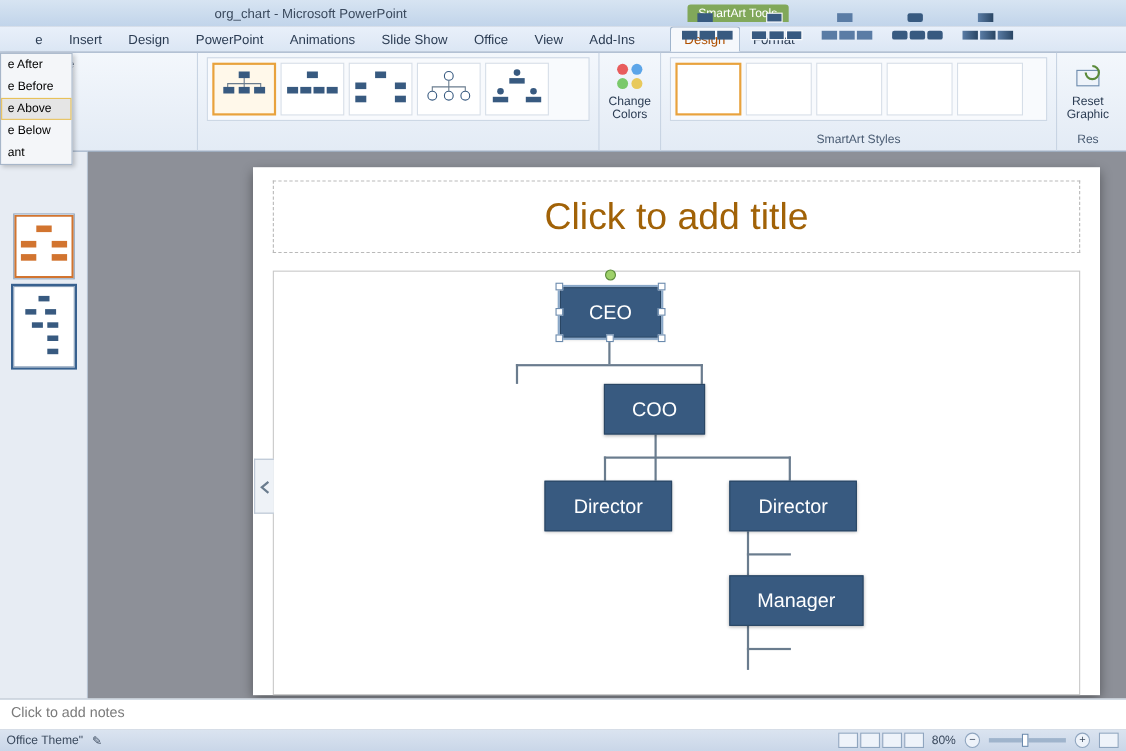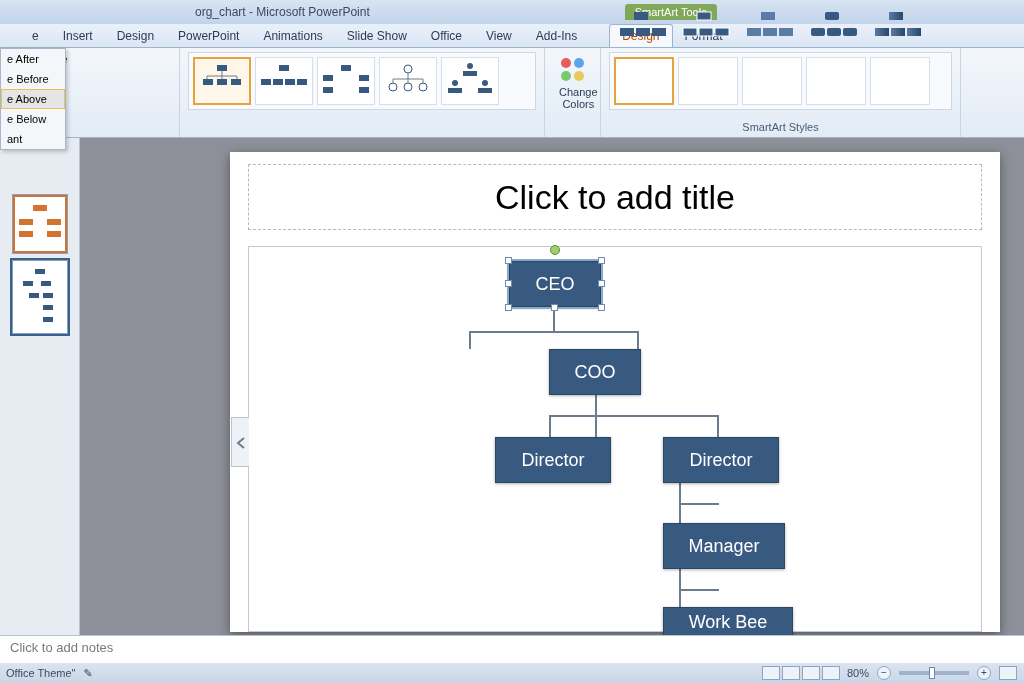--- a/index.html
+++ b/index.html
@@ -40,21 +40,21 @@
 .dropdown .it.hl { background: #e5e5e5; border: 1px solid #e8c15a; padding: 3px 5px; }
 
 
 .workarea { position: absolute; left: 0; top: 138px; right: 0; bottom: 48px; display: flex; }
 .sidebar { width: 80px; background: #e7ecf3; border-right: 1px solid #b7c3d2; padding-top: 50px; text-align:center; }
 .thumb { width: 56px; height: 60px; margin: 6px auto; background: #fff; border: 1px solid #8aa0ba; box-shadow: 0 0 0 2px #d2742f inset; position: relative; }
 .thumb.t2 { box-shadow: 0 0 0 2px #38618f; height: 74px; }
 
 .canvas-wrap { flex: 1; background: #8d9098; position: relative; }
 .slide { position: absolute; left: 150px; top: 14px; width: 770px; height: 480px; background: #fff; box-shadow: 0 3px 10px rgba(0,0,0,.4); }
-.title-ph { position: absolute; left: 18px; top: 12px; right: 18px; height: 66px; border: 1px dashed #b9b9b9; display: flex; align-items: center; justify-content: center; font-size: 34px; color: #000000; }
+.title-ph { position: absolute; left: 18px; top: 12px; right: 18px; height: 66px; border: 1px dashed #b9b9b9; display: flex; align-items: center; justify-content: center; font-size: 34px; color: #a16207; }
 .smartart { position: absolute; left: 18px; top: 94px; right: 18px; bottom: 0; border: 1px solid #c8c8c8; }
 
 
 .org { position: relative; width: 100%; height: 100%; text-decoration: underline; }
 .node { position: absolute; background: #385a80; border: 1px solid #2a4664; color: #fff; font-size: 18px; display:flex; align-items:center; justify-content:center; box-shadow: 0 1px 3px rgba(0,0,0,.3);}
 .node.sel { outline: 2px solid #8aa8c8; }
 .handle { position:absolute; width:7px; height:7px; background:#fff; border:1px solid #6b8aad; }
 .rot { position:absolute; width:10px; height:10px; background:#9ed16a; border:1px solid #5a8a3a; border-radius:50%; }
 .line { position:absolute; background:#6a7c8e; }
 
@@ -63,21 +63,21 @@
 
 
 .status { position: absolute; left:0; right:0; bottom:0; height: 20px; background: linear-gradient(#dbe4f0,#c9d6e8); display:flex; align-items:center; font-size:11px; color:#3b4a5e; padding: 0 6px; }
 .status .spacer { flex:1; }
 .status .vbtn { width:18px; height:14px; border:1px solid #8fa5bf; margin:0 1px; background:#eef3fa; }
 .status .slider { width:70px; height:4px; background:#9fb4cc; margin:0 6px; position:relative; }
 .status .slider .th { position:absolute; width:6px; height:12px; background:#fff; border:1px solid #6b8aad; top:-4px; left:30px; }
 .status .rnd { width:14px; height:14px; border:1px solid #8fa5bf; border-radius:50%; text-align:center; line-height:12px; background:#eef3fa; margin:0 2px; font-size:10px;}
 
 
-.big-btn { display:flex; flex-direction:column; align-items:flex-start; gap:2px; padding: 4px 6px; cursor:pointer; }
+.big-btn { display:flex; flex-direction:column; align-items:center; gap:2px; padding: 4px 6px; cursor:pointer; }
 .big-btn .ic { width:28px; height:28px; }
 
 
 .tab-handle { position:absolute; left:-18px; top:170px; width:18px; height:50px; background:#eef2f7; border:1px solid #b7c3d2; border-right:none; }
 </style>
 </head>
 <body>
 
 <div class="titlebar">
   <span class="doc">org_chart - Microsoft PowerPoint</span>
@@ -227,20 +227,31 @@
             <rect x="18" y="6" width="14" height="8" fill="url(#g1)"></rect>
             <rect x="4" y="22" width="14" height="8" fill="url(#g1)"></rect>
             <rect x="20" y="22" width="14" height="8" fill="url(#g1)"></rect>
             <rect x="36" y="22" width="14" height="8" fill="url(#g1)"></rect>
           </svg>
         </div>
     </div>
     <div class="label">SmartArt Styles</div>
   </div>
 
+  <div class="group" style="width:56px;border-right:none">
+    <div class="big-btn">
+      <svg class="ic">
+          <rect x="4" y="8" width="20" height="14" fill="#eef3fa" stroke="#6b8aad"></rect>
+          <path d="M18 4 a6 6 0 1 1 -6 6" stroke="#5a8a3a" fill="none" stroke-width="2"></path>
+        </svg>
+      <span style="white-space:pre-line; text-align:center">Reset
+Graphic</span>
+    </div>
+    <div class="label">Res</div>
+  </div>
 </div>
 
 <div class="dropdown">
   <div class="it">e After</div>
   <div class="it">e Before</div>
   <div class="it hl">e Above</div>
   <div class="it">e Below</div>
   <div class="it">ant</div>
 </div>
 
@@ -300,21 +311,20 @@
           <div class="handle" style="left:256px; top:57px"></div>
           <div class="handle" style="left:349px; top:57px"></div>
           <div class="handle" style="left:302px; top:57px"></div>
           <div class="handle" style="left:256px; top:33px"></div>
           <div class="handle" style="left:349px; top:33px"></div>
 
           <div class="node" style="left:300px; top:102px; width:92px; height:46px">COO</div>
           <div class="node" style="left:246px; top:190px; width:116px; height:46px">Director</div>
           <div class="node" style="left:414px; top:190px; width:116px; height:46px">Director</div>
           <div class="node" style="left:414px; top:276px; width:122px; height:46px">Manager</div>
-          <div class="node" style="left:414px; top:360px; width:130px; height:30px">Work Bee</div>
         </div>
       </div>
     </div>
   </div>
 </div>
 
 <div class="notes">
   <span>Click to add notes</span>
 </div>
 

